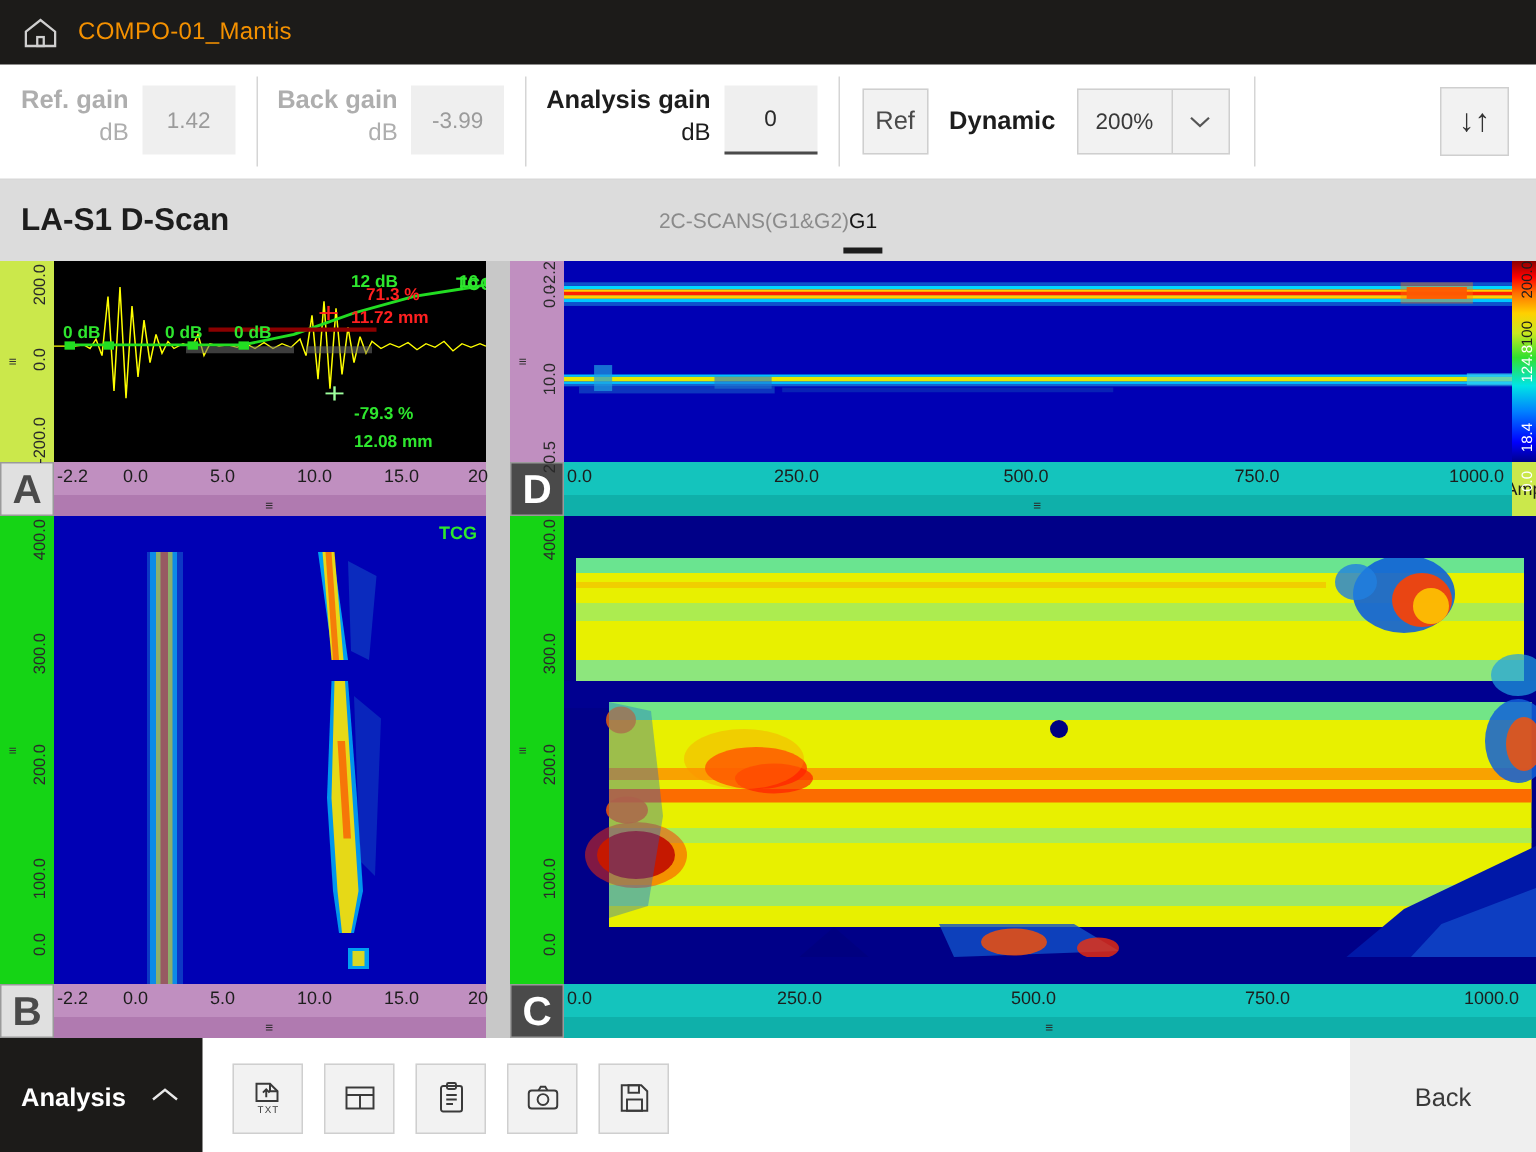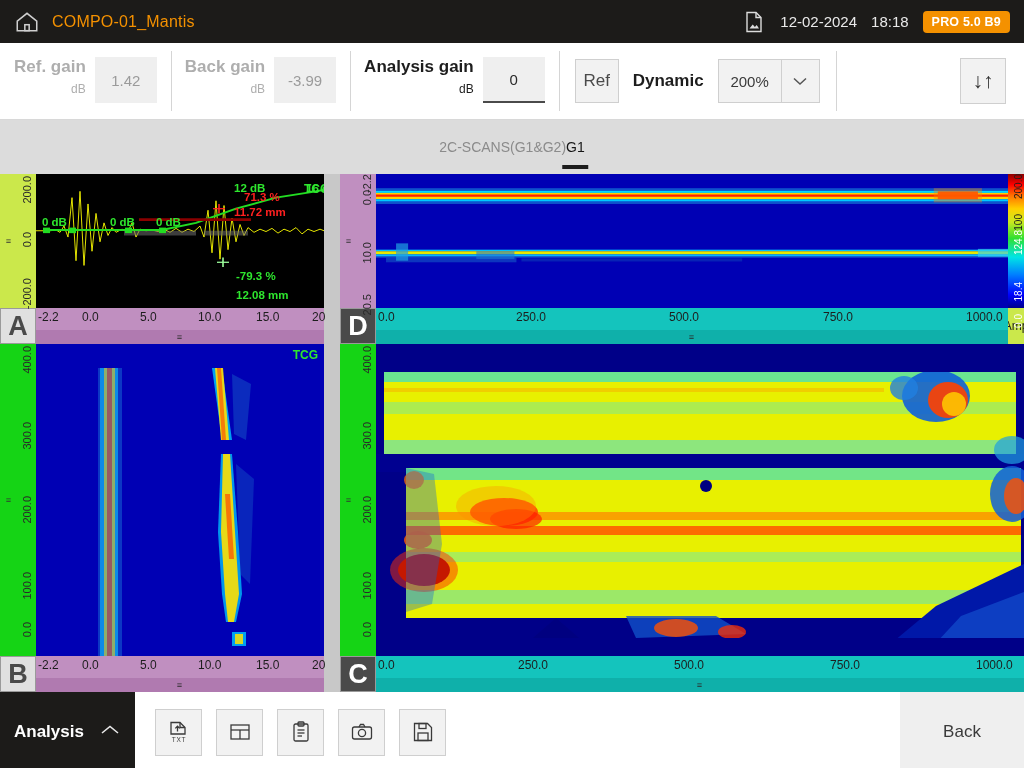--- a/index.html
+++ b/index.html
@@ -38,21 +38,21 @@
   .gain-group {
     display: flex; align-items: flex-start; padding: 14px 14px 0 14px;
     position: relative;
   }
   .gain-group + .gain-group::before {
     content: ""; position: absolute; left: 0; top: 8px; bottom: 8px;
     width: 1px; background: #d5d5d5;
   }
   .gain-labels { text-align: right; padding-right: 9px; }
   .gain-name { font-size: 17px; font-weight: bold; line-height: 20px; }
-  .gain-unit { font-size: 12px; line-height: 16px; margin-top: 4px; }
+  .gain-unit { font-size: 16px; line-height: 16px; margin-top: 4px; }
   .gain-disabled .gain-name, .gain-disabled .gain-unit { color: #aeaeae; }
   .gain-active .gain-name, .gain-active .gain-unit { color: #1d1d1d; }
   .gain-value {
     width: 62px; height: 46px; background: #efefef;
     display: flex; align-items: center; justify-content: center;
     font-size: 15px; color: #9b9b9b;
   }
   .gain-active .gain-value { color: #2a2a2a; border-bottom: 2px solid #4a4a4a; background:#efefef; }
 
   .ctrl-group {
@@ -210,30 +210,20 @@
 </style>
 </head>
 <body>
 
 <div class="topbar">
   <svg class="home-icon" viewBox="0 0 24 24" fill="none" stroke="#cfcfcf" stroke-width="1.4">
     <path d="M3 11.2 12 4l9 7.2V20H3z"></path>
     <rect x="10" y="14.5" width="4" height="5.5"></rect>
   </svg>
   <span class="proj-title">COMPO-01_Mantis</span>
-  <div class="topbar-right">
-    <svg class="file-icon" viewBox="0 0 24 24" fill="none" stroke="#dcdcdc" stroke-width="1.4">
-      <path d="M5 2.5h9l5 5V21.5H5z"></path>
-      <path d="M14 2.5v5h5"></path>
-      <path d="M7.5 18.5l3.2-4 2.2 2.6 1.8-2.1 2.3 3.5z" fill="#dcdcdc" stroke="none"></path>
-    </svg>
-    <span class="tb-date">12-02-2024</span>
-    <span class="tb-time">18:18</span>
-    <span class="pro-badge">PRO 5.0 B9</span>
-  </div>
 </div>
 
 <div class="gainbar">
 
   <div class="gain-group gain-disabled">
     <div class="gain-labels">
       <div class="gain-name">Ref. gain</div>
       <div class="gain-unit">dB</div>
     </div>
     <div class="gain-value">1.42</div>
@@ -266,20 +256,21 @@
           </svg>
       </span>
     </div>
   </div>
 
   <div class="gain-spacer"></div>
   <div class="btn-updown">↓↑</div>
 </div>
 
 <div class="viewbar">
+  <span class="view-title">LA-S1 D-Scan</span>
   <div class="view-tabs">
     <span class="vtab">2C-SCANS(G1&amp;G2)</span>
     <span class="vtab active">G1</span>
   </div>
 </div>
 
 <div class="grid">
 
   <div class="panel">
     <div class="vrail yellow">

